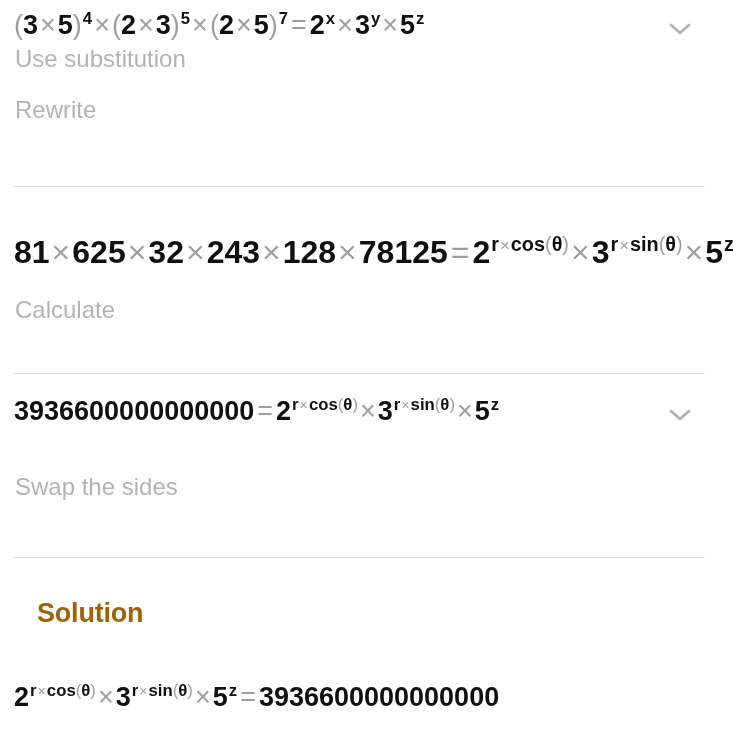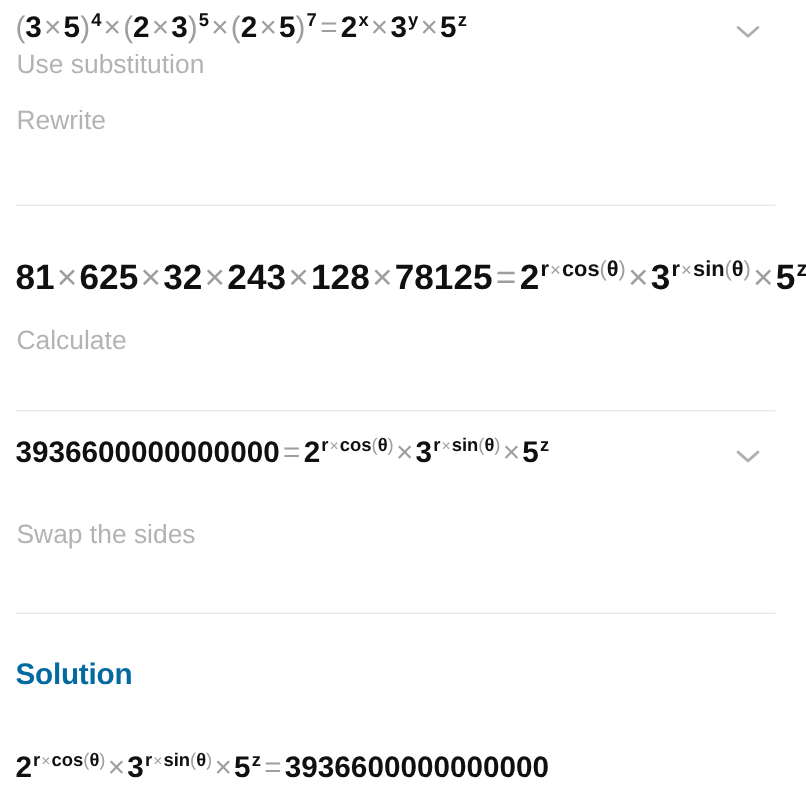--- a/index.html
+++ b/index.html
@@ -103,23 +103,24 @@
 
   .divider {
     height: 1px;
     background: #e2e2e2;
     margin: 0 14px;
   }
 
   .solution-label {
     font-size: 27px;
     font-weight: bold;
-    color: #0369a1;
+    color: #a16207;
     padding: 0 14px;
     letter-spacing: -0.2px;
+    margin-left: 23px;
   }
 
   
   .pos { position: absolute; left: 0; right: 0; }
 </style>
 </head>
 <body>
 
 <div class="page">
 

